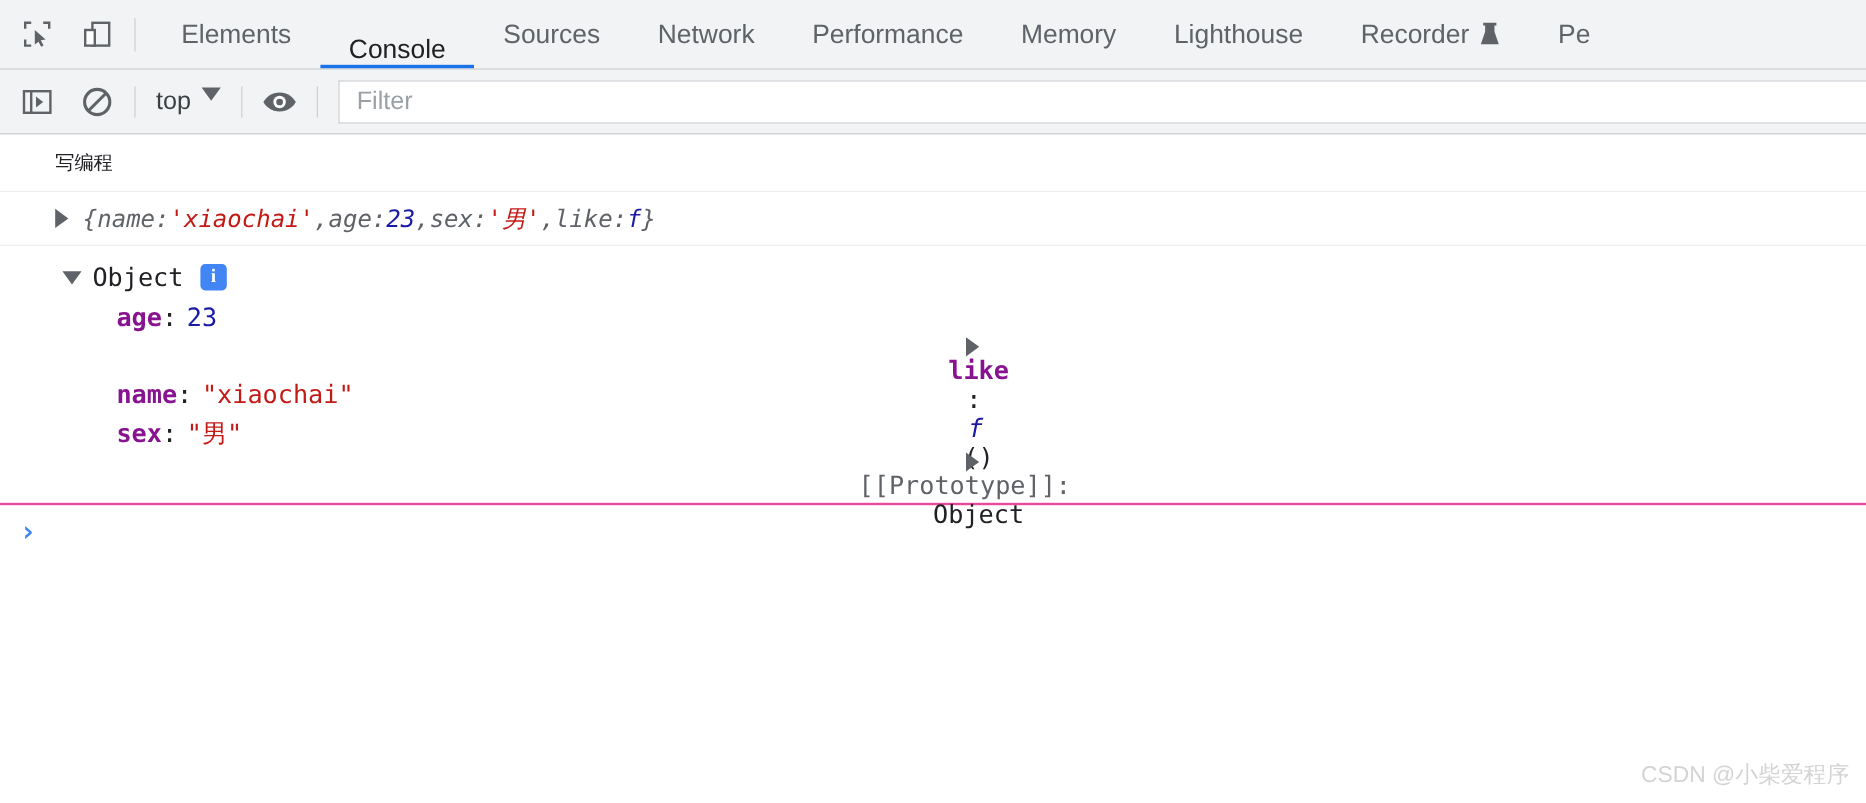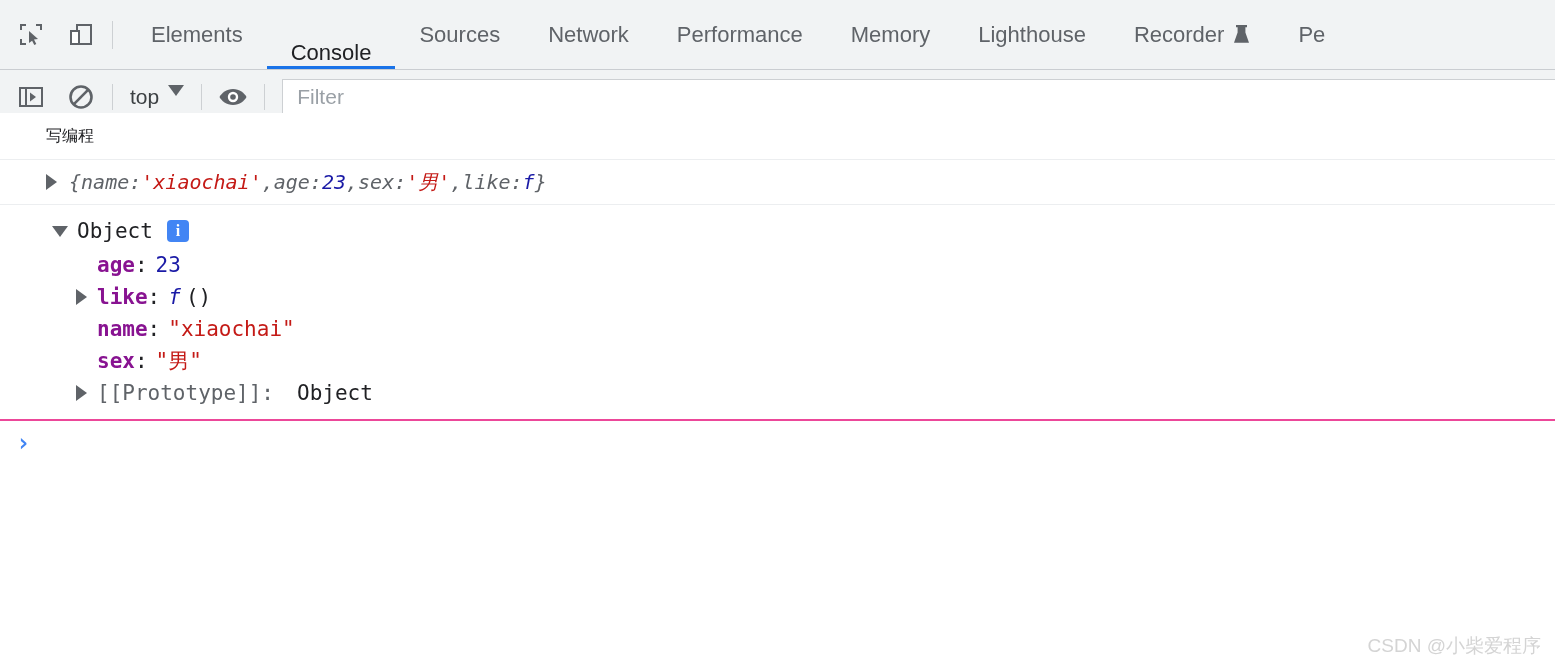--- a/index.html
+++ b/index.html
@@ -13,21 +13,21 @@
     font-family: "Liberation Sans", sans-serif;
     overflow: hidden;
     position: relative;
     -webkit-font-smoothing: antialiased;
   }
 
   
   #tabbar {
     display: flex;
     align-items: center;
-    height: 70px;
+    height: 58px;
     background: #f1f3f4;
     border-bottom: 1px solid #cacdd1;
     box-sizing: border-box;
     position: relative;
   }
   .tb-icon-group {
     display: flex;
     align-items: center;
     padding-left: 14px;
     gap: 16px;
@@ -218,21 +218,21 @@
     cursor: pointer;
   }
   .prop-row {
     display: flex;
     align-items: center;
     height: 32px;
     padding-left: 76px;
     font-size: 21px;
     position: relative;
   }
-  .prop-row.has-arrow { padding-left: 76px; }
+  .prop-row.has-arrow { padding-left: 76px; flex-direction: column; }
   .prop-row .arrow-slot {
     width: 17px;
     display: flex;
     align-items: center;
     flex: none;
     margin-right: 4px;
   }
   .prop-row .no-arrow-slot {
     width: 21px;
     flex: none;

